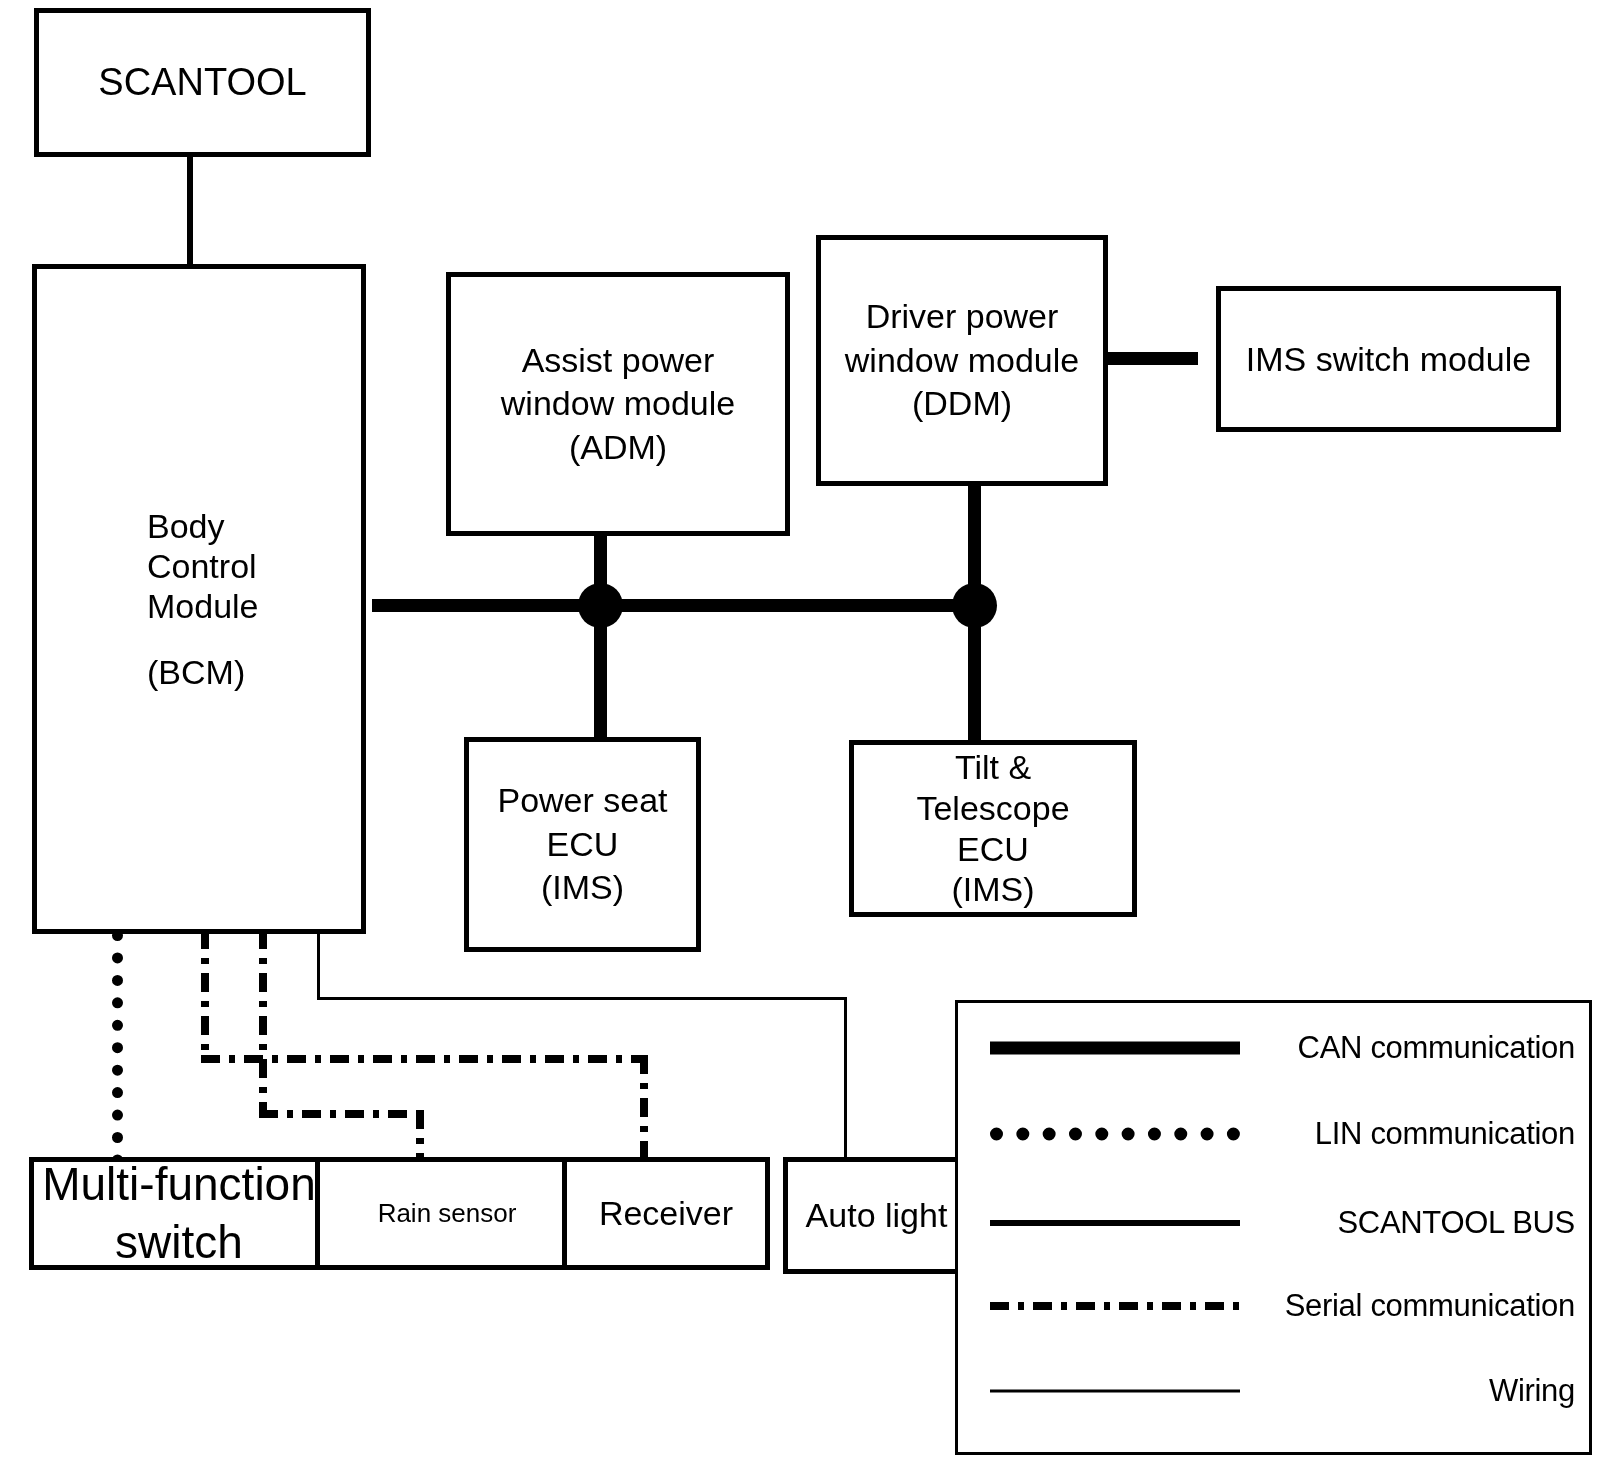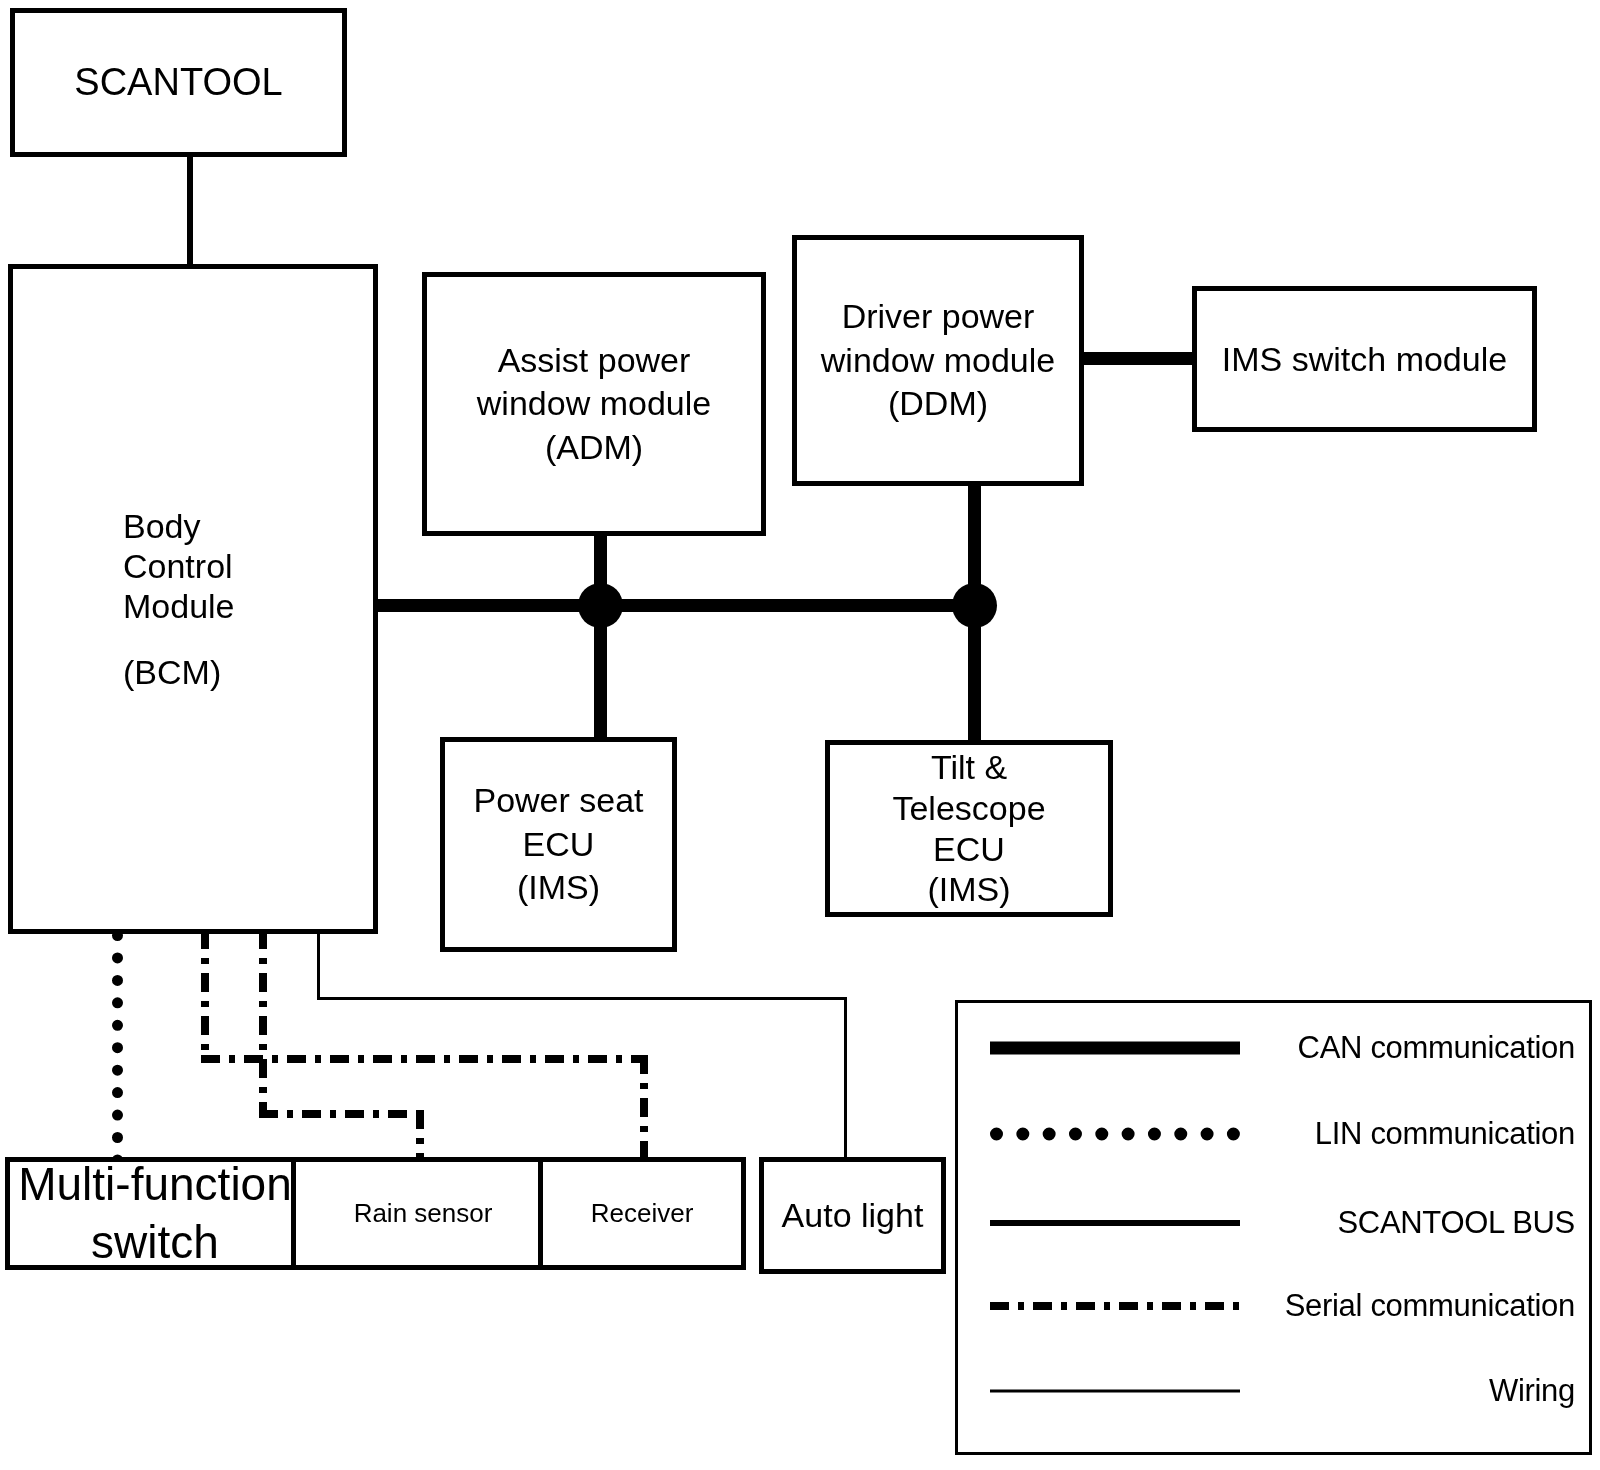--- a/index.html
+++ b/index.html
@@ -20,20 +20,21 @@
     position: absolute;
     box-sizing: border-box;
     border: 5px solid #000;
     background: #fff;
     display: flex;
     flex-direction: column;
     align-items: center;
     justify-content: center;
     text-align: center;
     z-index: 5;
+    margin-left: 24px;
   }
   .node .line {
     display: block;
     white-space: nowrap;
   }
   .node.left-align {
     align-items: flex-start;
     text-align: left;
   }
   .node.left-align .line {
@@ -158,21 +159,21 @@
   <div class="conn ser-v" style="left:416px; top:1110px; height:78px;"></div>
 
   <div class="conn wire-v" style="left:317px; top:930px; height:70px;"></div>
   <div class="conn wire-h" style="left:317px; top:997px; width:530px;"></div>
   <div class="conn wire-v" style="left:844px; top:997px; height:191px;"></div>
 
   <div class="node" style="left:10px; top:8px; width:337px; height:149px; font-size:38px;">
     <span class="line">SCANTOOL</span>
   </div>
 
-  <div class="node left-align" style="left:8px; top:264px; width:370px; height:670px; font-size:34px; line-height:1.18; padding-left:110px;">
+  <div class="node left-align" style="left:8px; top:264px; width:334px; height:670px; font-size:34px; line-height:1.18; padding-left:110px;">
     <span class="line">Body</span>
     <span class="line">Control</span>
     <span class="line">Module</span>
     <span class="line" style="margin-top:26px;">(BCM)</span>
   </div>
 
   <div class="node" style="left:422px; top:272px; width:344px; height:264px; font-size:34px; line-height:1.28;">
     <span class="line">Assist power</span>
     <span class="line">window module</span>
     <span class="line">(ADM)</span>
@@ -203,21 +204,21 @@
 
   <div class="node" style="left:5px; top:1157px; width:300px; height:113px; font-size:46px; line-height:1.25;">
     <span class="line">Multi-function</span>
     <span class="line">switch</span>
   </div>
 
   <div class="node" style="left:291px; top:1157px; width:264px; height:113px; font-size:26px;">
     <span class="line">Rain sensor</span>
   </div>
 
-  <div class="node" style="left:538px; top:1157px; width:208px; height:113px; font-size:26px;justify-content:center;">
+  <div class="node" style="left:538px; top:1157px; width:208px; height:113px; font-size:34px;justify-content:center;">
     <span class="line">Receiver</span>
   </div>
 
   <div class="node" style="left:759px; top:1157px; width:187px; height:117px; font-size:34px;">
     <span class="line">Auto light</span>
   </div>
 
   <div id="legend" style="left:955px; top:1000px; width:637px; height:455px;">
 
     <div class="legend-row" style="top:45px;">

